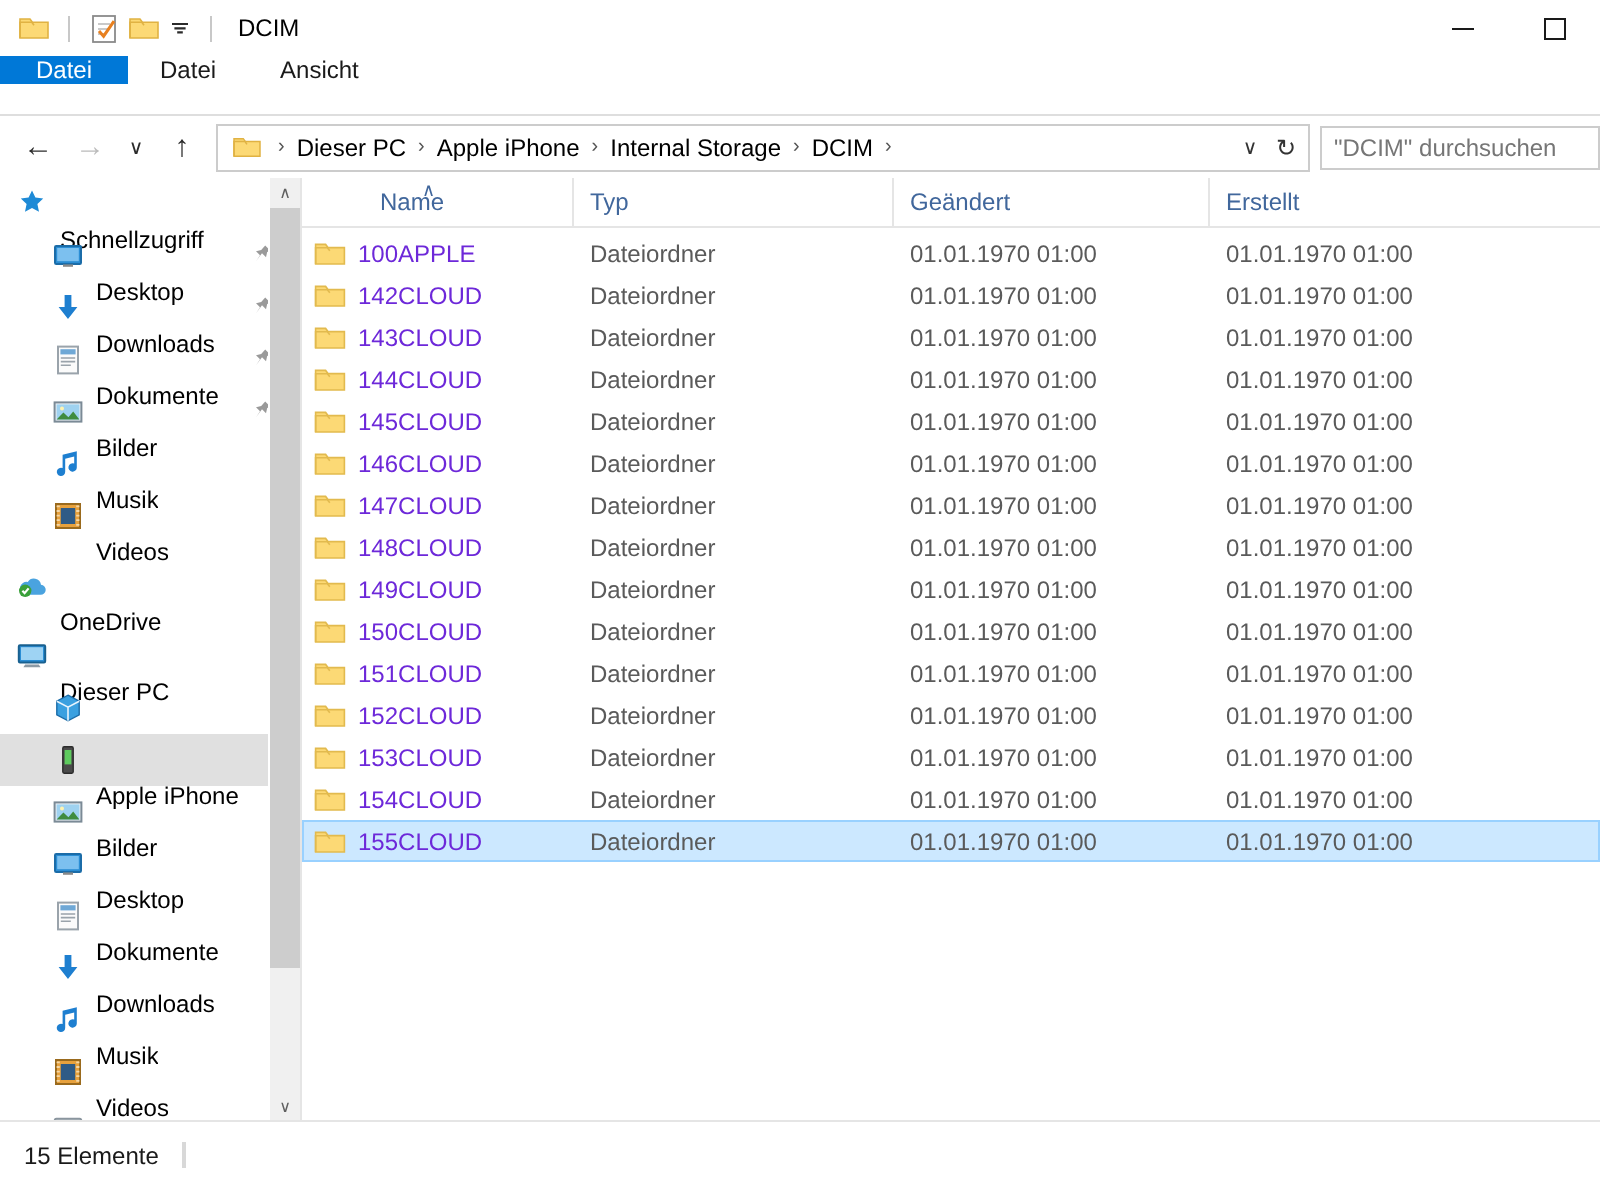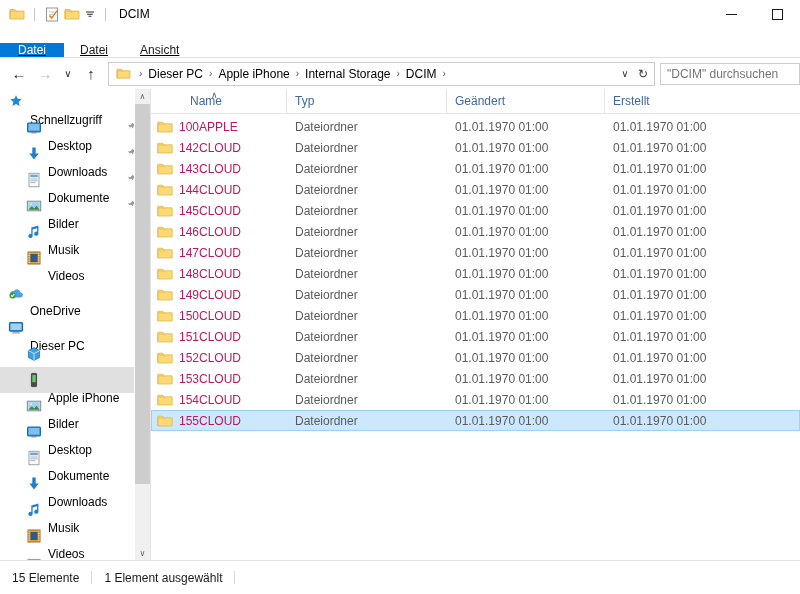--- a/index.html
+++ b/index.html
@@ -69,24 +69,23 @@
     height: 28px;
     display: flex;
     align-items: center;
     justify-content: center;
   }
 
   
   #ribbon {
     height: 29px;
     display: flex;
-    align-items: flex-end;
+    align-items: flex-start;
     background: #ffffff;
     border-bottom: 1px solid #dedede;
-    text-decoration: underline;
   }
   .rtab {
     display: flex;
     align-items: center;
     padding: 0 16px;
     font-size: 12px;
     color: #1a1a1a;
     white-space: nowrap;
   }
   .rtab.file {
@@ -325,21 +324,21 @@
   }
   .cell {
     font-size: 12px;
     box-sizing: border-box;
     padding-left: 8px;
     white-space: nowrap;
     overflow: hidden;
   }
   .cell.name {
     width: 135px; flex: 0 0 135px;
-    color: #be185d;
+    color: #6d28d9;
     display: flex;
     align-items: center;
     padding-left: 5px;
   }
   .cell.name .fico {
     margin-right: 6px;
     display: flex;
     flex: 0 0 16px;
   }
   .cell.typ { width: 160px; flex: 0 0 160px; color: #5a5a5a; }
@@ -884,15 +883,14 @@
           <div class="cell ger">01.01.1970 01:00</div>
           <div class="cell ers">01.01.1970 01:00</div>
         </div>
       </div>
   </div>
 </div>
 
 <div id="statusbar">
   <span class="st">15 Elemente</span>
   <div class="stsep"></div>
-  <span class="st">1 Element ausgewählt</span>
   <div class="stsep"></div>
 </div>
 
 </body></html>

